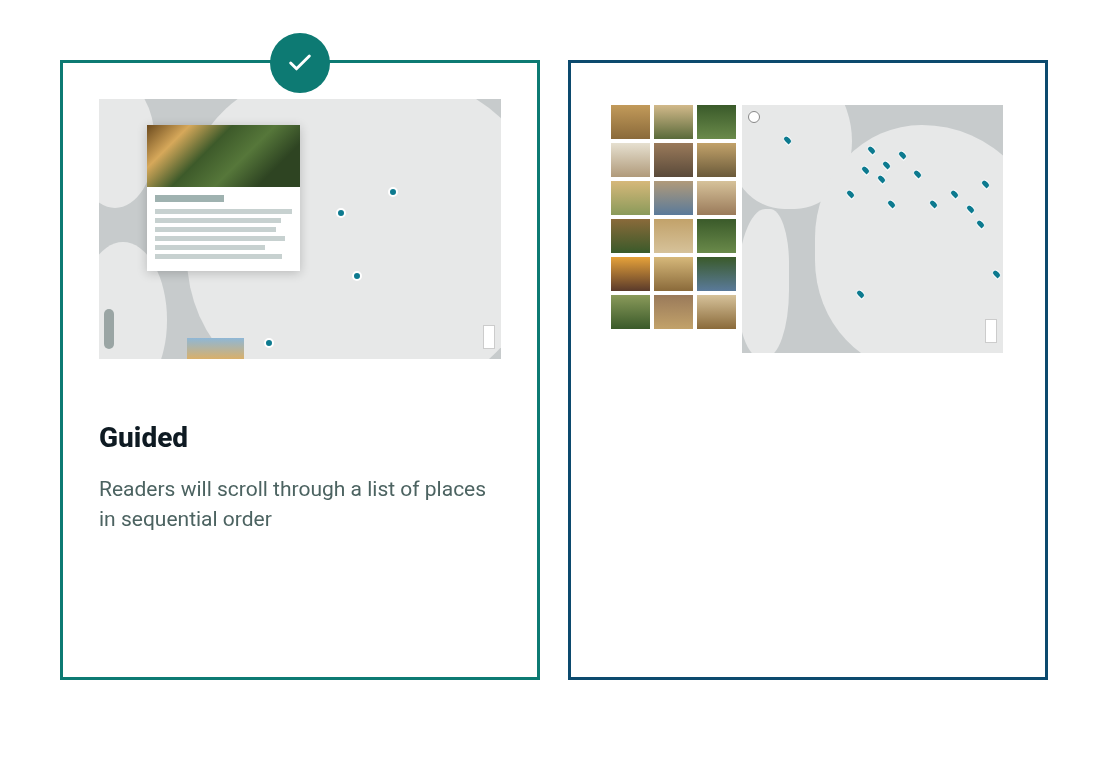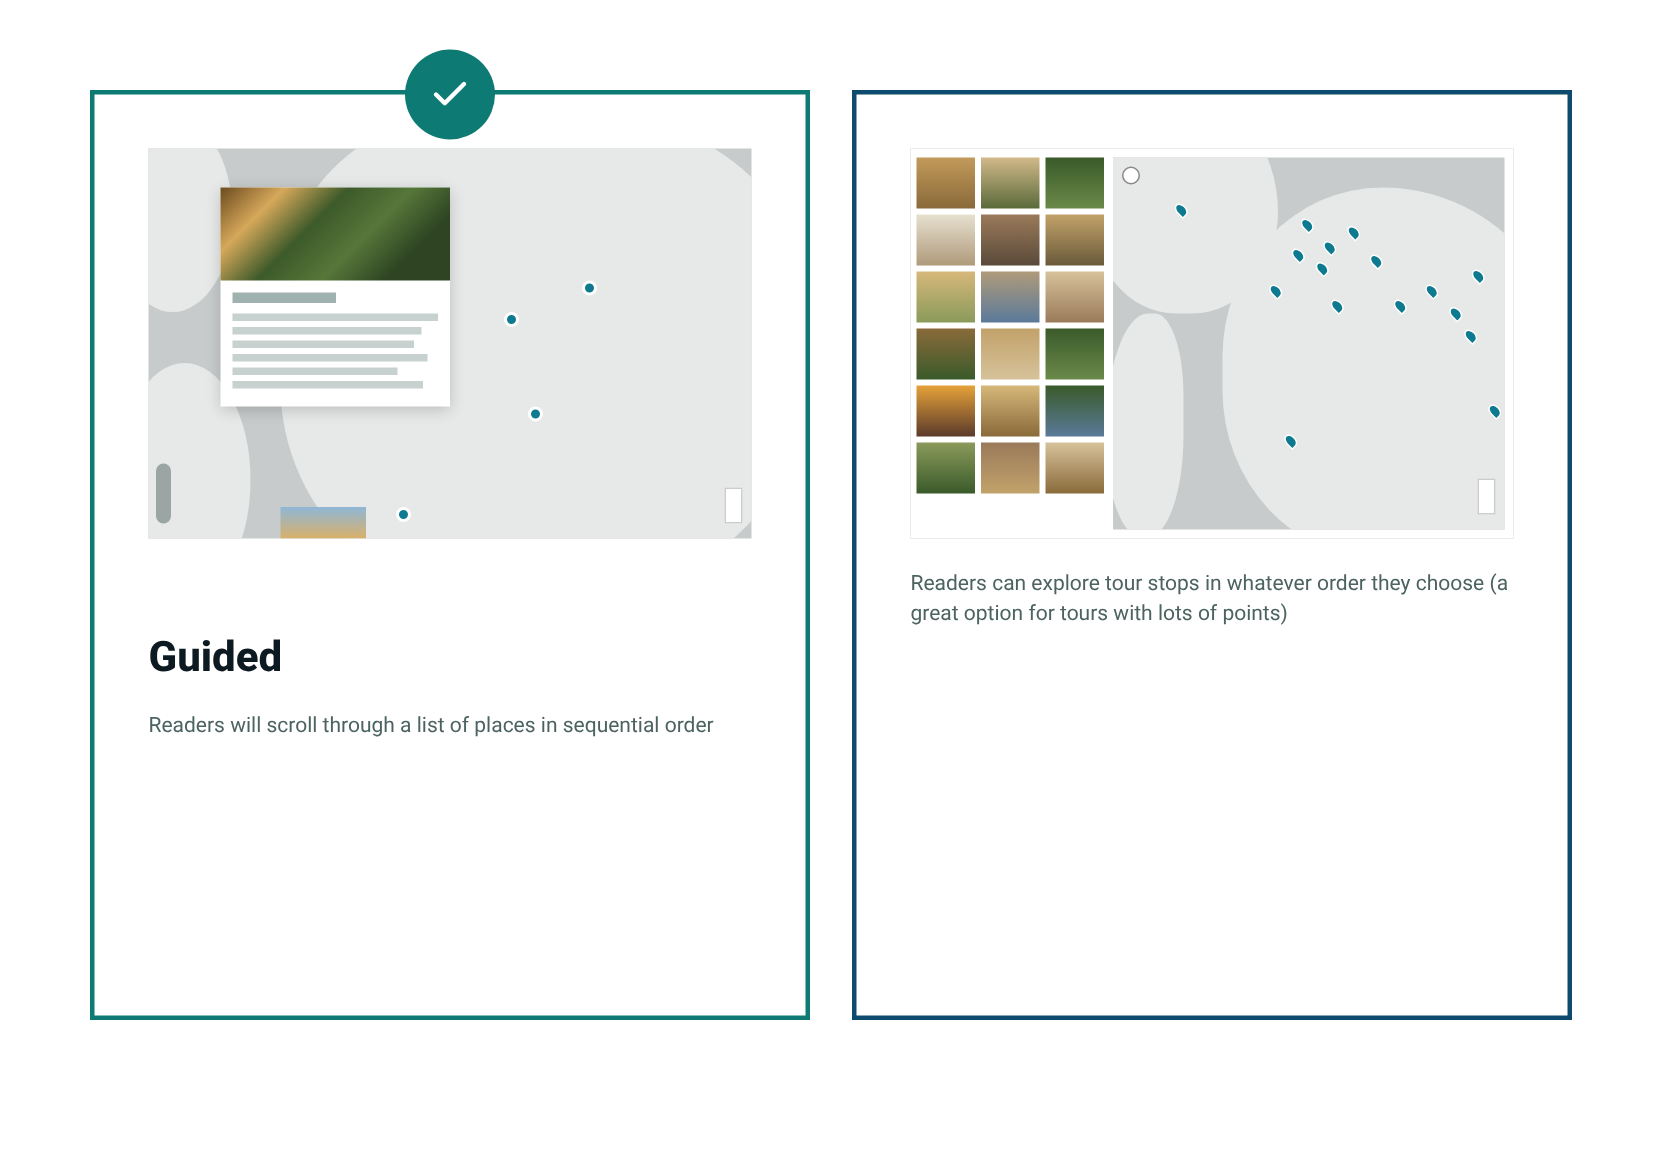--- a/index.html
+++ b/index.html
@@ -48,21 +48,21 @@
     overflow: hidden;
   }
   .card-title {
     margin-top: 62px;
     font-size: 28px;
     font-weight: 800;
     color: #0e1a22;
   }
   .card-desc {
     margin-top: 20px;
-    font-size: 14px;
+    font-size: 21px;
     line-height: 1.45;
     color: #4c6361;
   }
   
   .guided-map {
     position: absolute; inset: 0;
   }
   .guided-map .landmass {
     position: absolute; background: #e7e8e8;
   }
@@ -276,16 +276,15 @@
           <div class="pin e12"></div>
           <div class="pin e13"></div>
           <div class="pin e14"></div>
           <div class="pin e15"></div>
           <div class="pin e16"></div>
           <div class="ctrl-zoom"></div>
         </div>
       </div>
     </div>
 
-    <p class="card-desc">Readers can explore tour stops in whatever order they choose (a great option for tours with lots of points)</p>
   </div>
 
 </div>
 
 </body></html>

